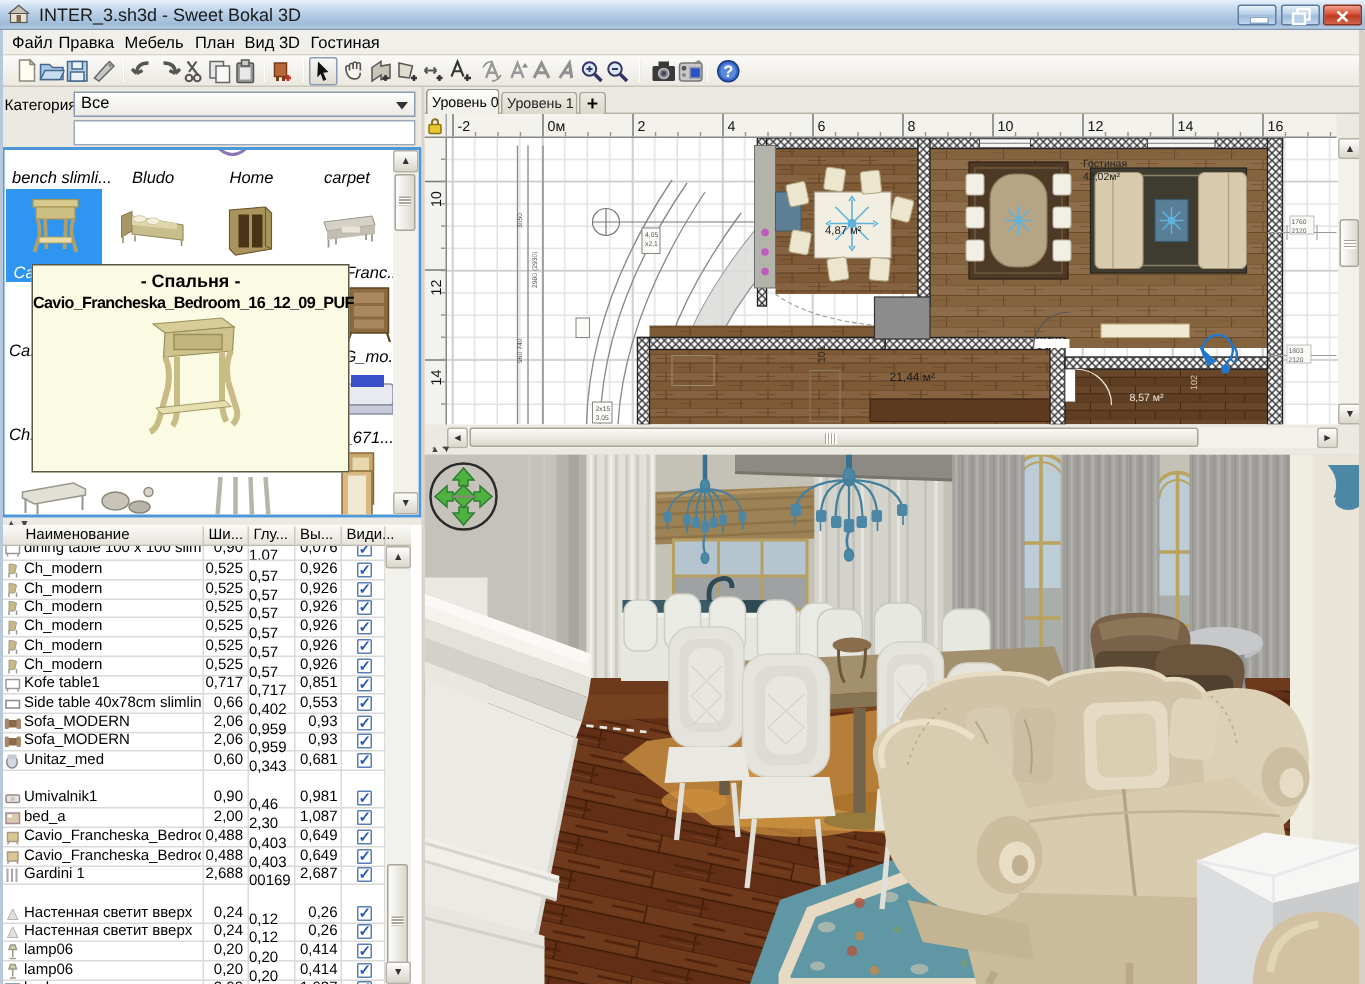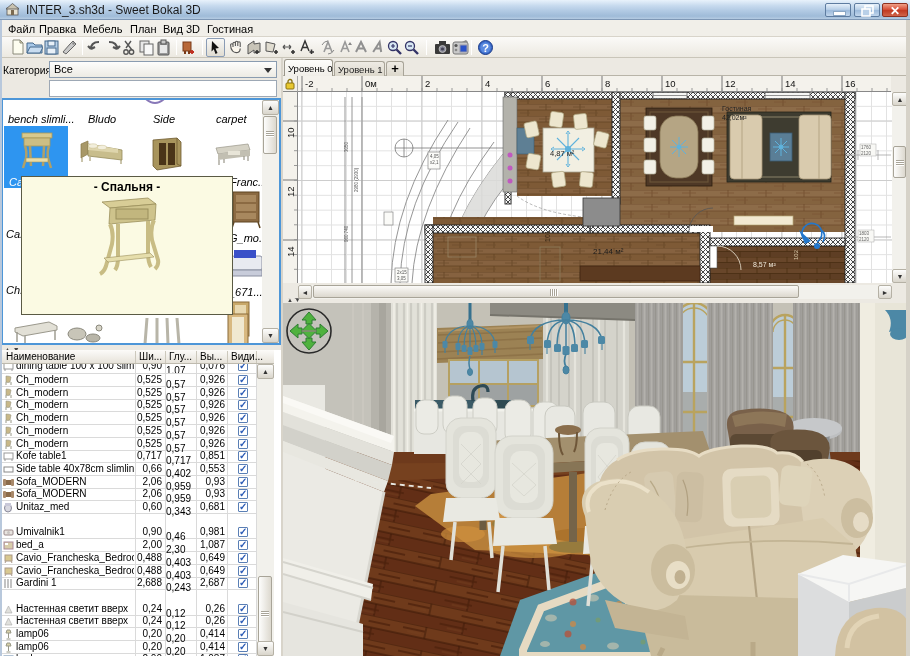--- a/index.html
+++ b/index.html
@@ -212,21 +212,21 @@
   <div class="lbl" style="left:4px;top:40px">Поиск:</div>
   <div id="search"></div>
   <div id="catalog">
 
     <svg class="abs" style="left:138px;top:-4px" width="28" height="12">
         <path d="M2 0 Q14 14 26 0" fill="none" stroke="#8878B8" stroke-width="2"></path>
       </svg>
 
     <div class="cat-lbl" style="left:5px;top:13px">bench slimli...</div>
     <div class="cat-lbl" style="left:85px;top:13px">Bludo</div>
-    <div class="cat-lbl" style="left:150px;top:13px">Side</div>
+    <div class="cat-lbl" style="left:150px;top:13px">Home</div>
     <div class="cat-lbl" style="left:213px;top:13px">carpet</div>
 
     <div class="cat-sel" style="left:1px;top:26px;width:64px;height:62px"></div>
 
     <svg class="abs" style="left:15px;top:30px" width="38" height="42" viewBox="0 0 38 42">
       <rect x="4" y="3" width="30" height="5" fill="#D8C98E" stroke="#A89858" stroke-width="0.8"></rect>
       <rect x="6" y="8" width="26" height="8" fill="#CDBE84" stroke="#A89858" stroke-width="0.8"></rect>
       <path d="M7 16 q2 5 1 12 l-3 10 M31 16 q-2 5 -1 12 l3 10 M12 16 l1 20 M26 16 l-1 20" stroke="#B0A068" stroke-width="2.5" fill="none"></path>
       <rect x="8" y="28" width="22" height="4" fill="#E8DCA8" stroke="#A89858" stroke-width="0.6"></rect>
     </svg>
@@ -299,34 +299,35 @@
     <div class="sbv" style="left:259px;top:0;width:17px;height:243px">
       <div class="sb-btn" style="top:0;height:15px">▲</div>
       <div class="sb-thumb" style="top:16px;height:38px;width:14px">
           <div class="sb-grip" style="top:14px;left:2px"></div>
         </div>
       <div class="sb-btn" style="bottom:0;height:15px">▼</div>
     </div>
 
     <div id="tooltip">
       <div class="t1">- Спальня -</div>
+      <div class="t2">Cavio_Francheska_Bedroom_16_12_09_PUF</div>
       <svg style="margin-top:2px" width="74" height="86" viewBox="0 0 74 86">
         <path d="M12 6 L58 2 L66 8 L20 12 Z" fill="#D8CD96" stroke="#9A8F5C" stroke-width="0.8"></path>
         <path d="M20 12 L66 8 L65 24 L19 28 Z" fill="#CEC38C" stroke="#9A8F5C" stroke-width="0.8"></path>
         <rect x="26" y="13" width="32" height="10" fill="#C2B67E" stroke="#9A8F5C"></rect>
         <path d="M20 28 q4 8 2 20 l-6 22 q-2 6 -6 8 M64 24 q-4 8 -2 20 l6 20 q1 5 -3 9 M28 28 l0 34 q0 8 -3 12 M58 25 l0 32 q0 9 3 14" stroke="#C8BC84" stroke-width="4" fill="none"></path>
         <path d="M14 62 L60 57 L64 61 L18 66 Z" fill="#E6DEAC" stroke="#9A8F5C" stroke-width="0.6"></path>
       </svg>
     </div>
   </div>
 
   <div class="abs" style="left:4px;top:288px;font-size:7px;color:#444">▲ ▼</div>
 <div id="ftable">
 <div id="fhead">
-        <div style="left:0;width:136px"><span style="margin-left:3px">Наименование</span></div>
+        <div style="left:0;width:136px"><span style="margin-left:14px">Наименование</span></div>
         <div style="left:136px;width:30px">Ши...</div>
         <div style="left:166px;width:31px">Глу...</div>
         <div style="left:197px;width:31px">Вы...</div>
         <div style="left:228px;width:29px">Види...</div>
       </div>
 <div class="vline" style="left:135px;top:14px;height:292px"></div>
 <div class="vline" style="left:165px;top:14px;height:292px"></div>
 <div class="vline" style="left:196px;top:14px;height:292px"></div>
 <div class="vline" style="left:227px;top:14px;height:292px"></div>
 <div class="vline" style="left:256px;top:14px;height:292px"></div>
@@ -508,21 +509,21 @@
         <div class="c2">0,403</div>
         <div class="c3">0,649</div>
         <div class="cb"></div>
       </div>
 <div class="frow" style="top:227.2px">
         <svg class="ic" viewBox="0 0 11 11">
           <path d="M2 1 v9 M5 1 v9 M8 1 v9" stroke="#AAA" stroke-width="1.4"></path>
         </svg>
         <div class="nm">Gardini 1</div>
         <div class="c1">2,688</div>
-        <div class="c2">0,243</div>
+        <div class="c2">00169</div>
         <div class="c3">2,687</div>
         <div class="cb"></div>
       </div>
 <div class="frow" style="top:252.6px">
         <svg class="ic" viewBox="0 0 11 11">
           <path d="M2 9 L5.5 2 L9 9 Z" fill="#E0E0DC" stroke="#AAA" stroke-width="0.6"></path>
         </svg>
         <div class="nm">Настенная светит вверх</div>
         <div class="c1">0,24</div>
         <div class="c2">0,12</div>

